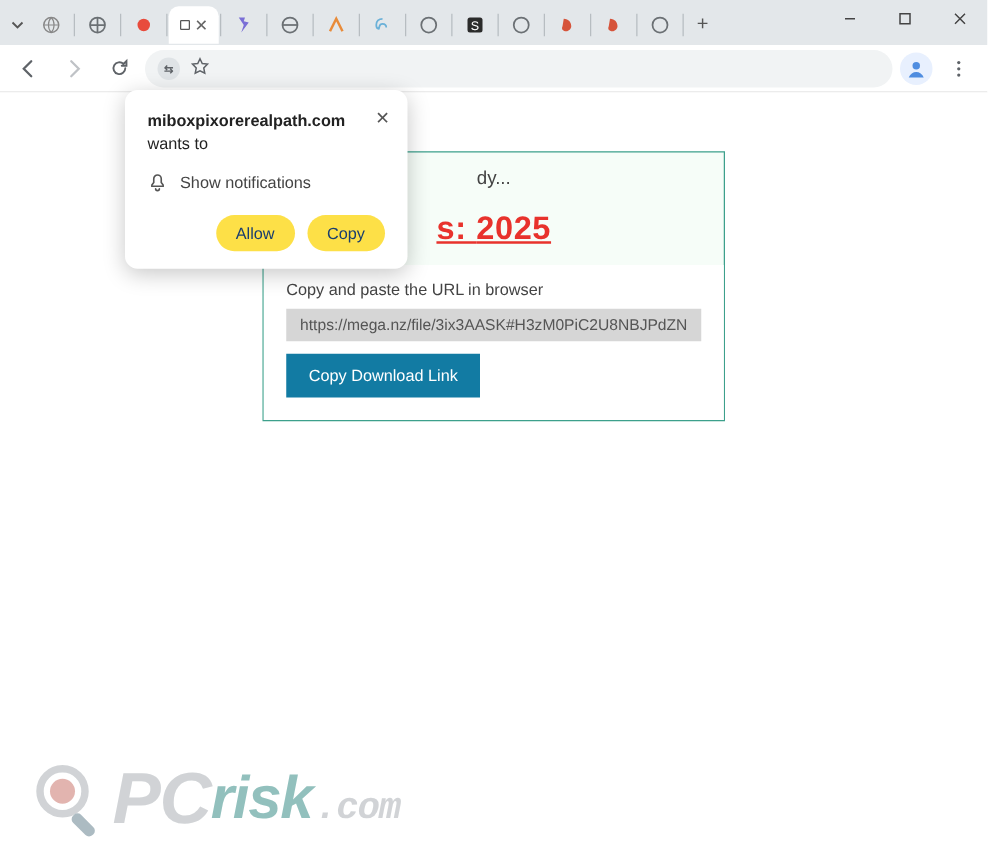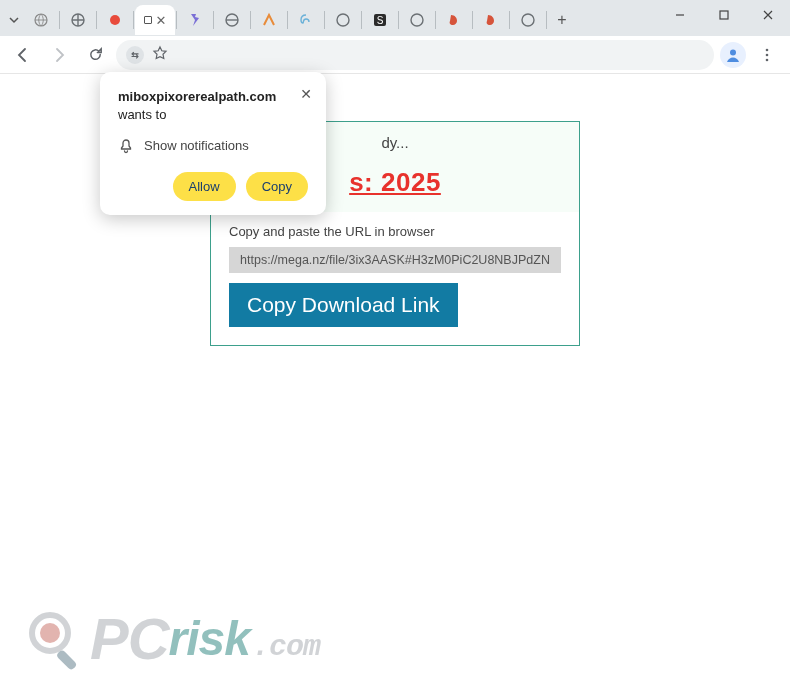--- a/index.html
+++ b/index.html
@@ -30,21 +30,21 @@
   .menu-dots { width: 30px; height: 30px; display: flex; align-items: center; justify-content: center; color: #5f6368; }
   
   
   .page { position: relative; padding: 30px 0; background: #fff; height: calc(100% - 74px); }
   .download-card { width: 370px; margin: 17px auto; border: 1px solid #3da08c; background: #f6fdf8; padding: 0; }
   .card-header { padding: 12px 18px 10px; color: #444; font-size: 15px; }
   .big-red { color: #e8322c; font-size: 26px; font-weight: 700; padding: 6px 18px 14px; letter-spacing: 0.5px; text-decoration: underline; }
   .card-body { background: #fff; padding: 12px 18px 18px; }
   .instr { font-size: 13px; color: #444; margin-bottom: 8px; }
   .url-box { background: #d6d6d6; color: #555; font-size: 12.5px; padding: 6px 8px; font-family: Arial, sans-serif; overflow: hidden; white-space: nowrap; text-align: center; }
-  .copy-btn { display: inline-block; margin-top: 10px; background: #127ba3; color: #fff; border: none; padding: 10px 18px; font-size: 21px; cursor: pointer; }
+  .copy-btn { display: inline-block; margin-top: 10px; background: #127ba3; color: #fff; border: none; padding: 10px 18px; font-size: 13px; cursor: pointer; }
   
   
   .notif { position: absolute; top: 72px; left: 100px; width: 226px; background: #fff; border-radius: 10px; box-shadow: 0 4px 18px rgba(0,0,0,0.22); padding: 16px 18px 14px; z-index: 50; }
   .notif-title { font-size: 13px; color: #222; line-height: 1.4; padding-right: 20px; }
   .notif-title b { font-weight: 600; }
   .notif-close { position: absolute; top: 14px; right: 14px; color: #555; font-size: 14px; }
   .notif-row { display: flex; align-items: flex-start; gap: 10px; margin-top: 14px; color: #444; font-size: 13px; }
   .notif-bell { width: 16px; height: 16px; color: #555; }
   .notif-actions { display: flex; gap: 10px; justify-content: flex-end; margin-top: 18px; }
   .notif-btn { background: #fde047; border: none; border-radius: 16px; padding: 7px 16px; font-size: 13px; color: #1a3e6e; cursor: pointer; }

